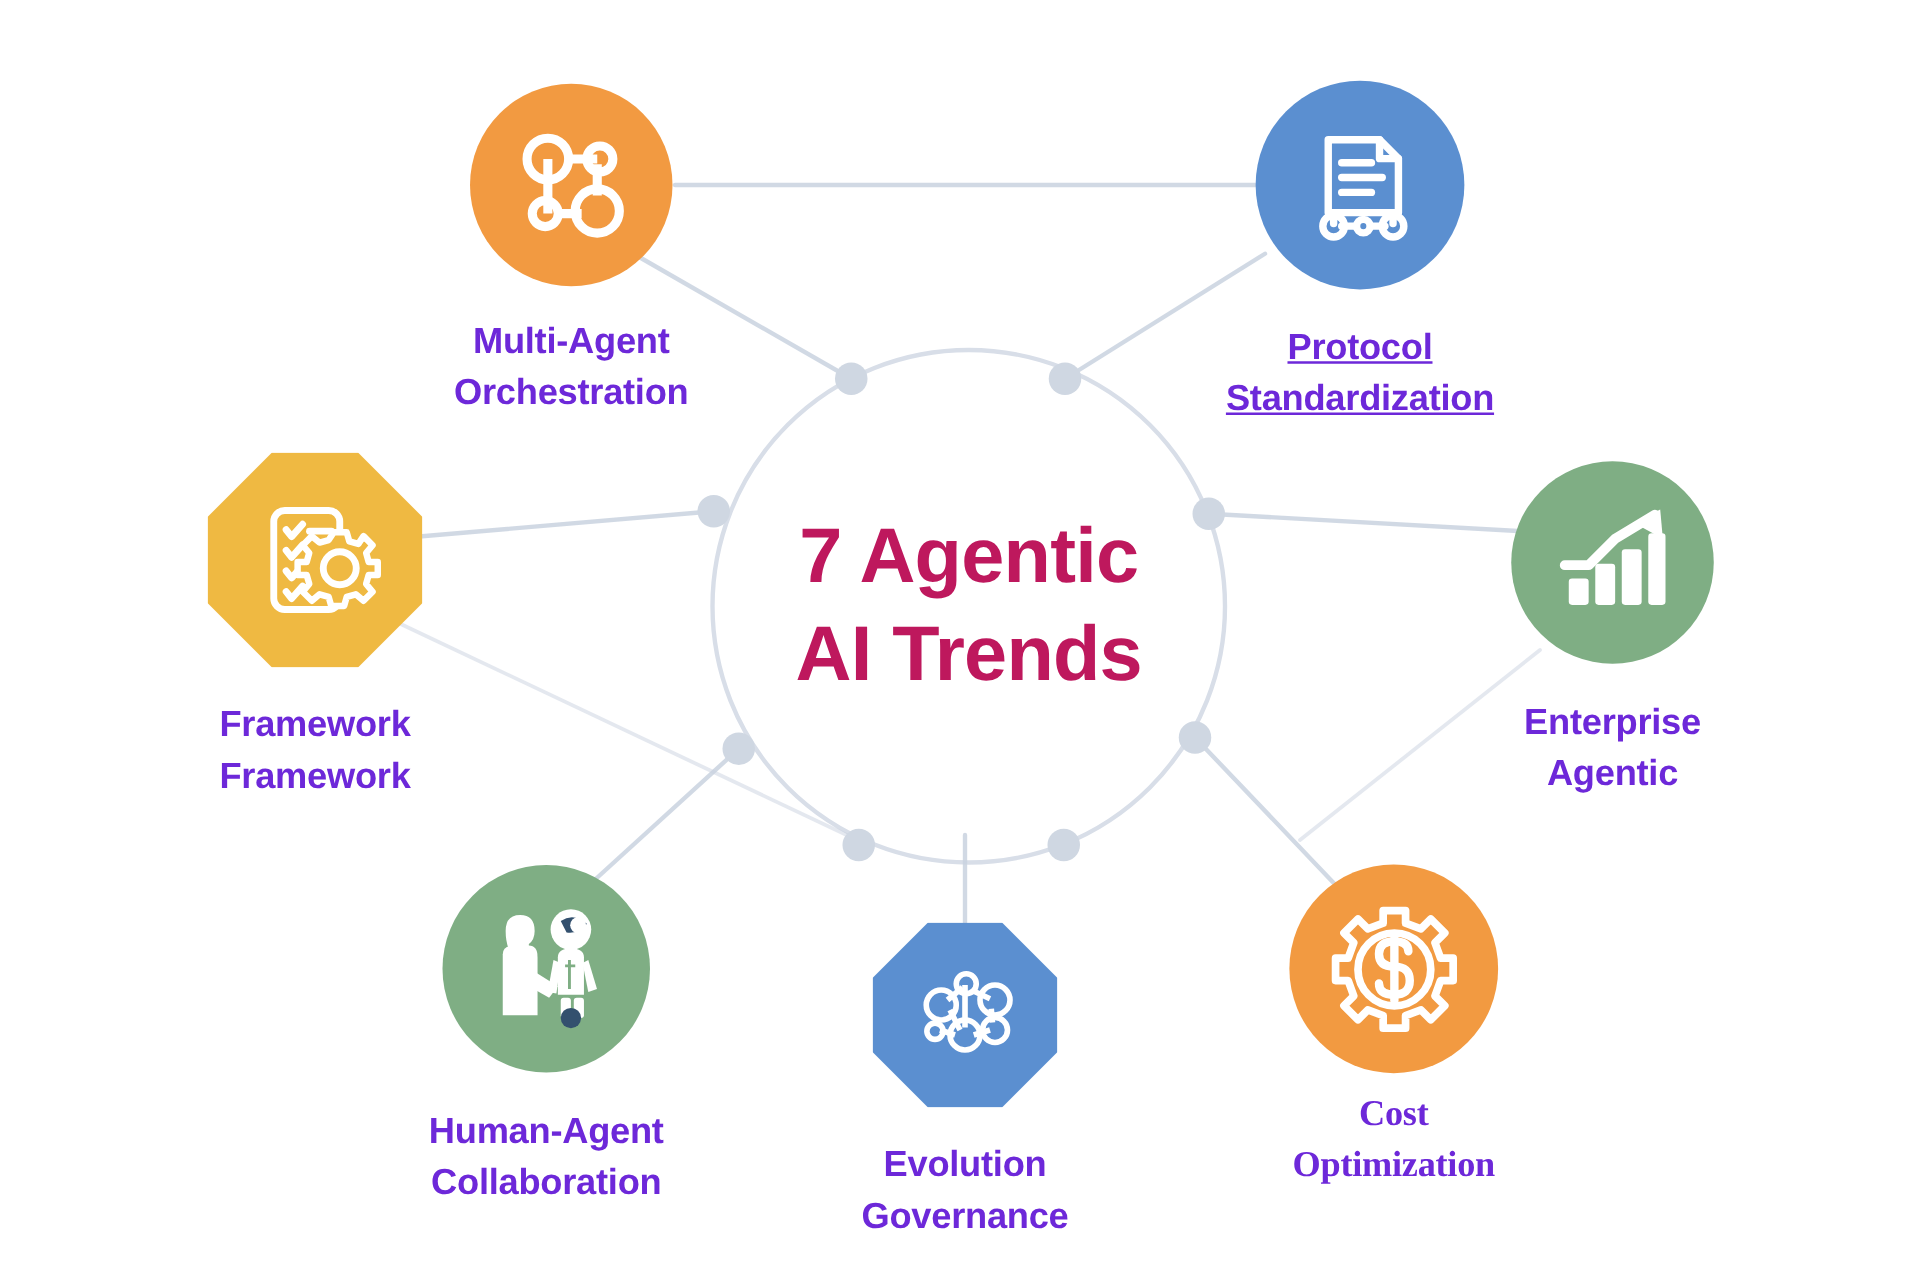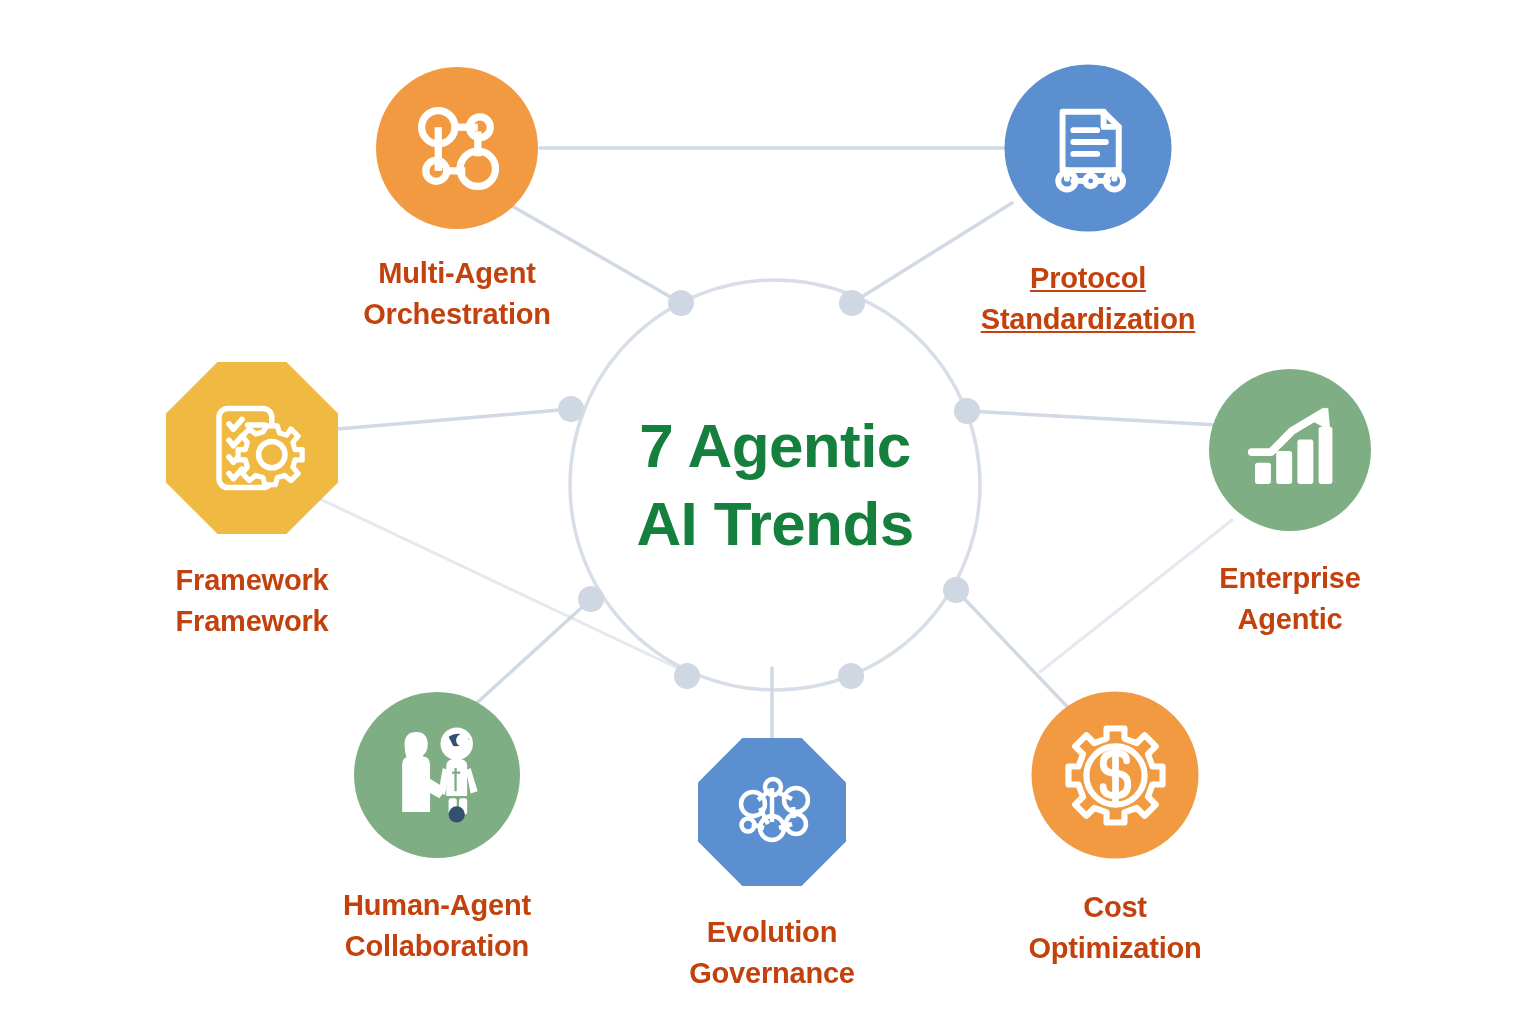--- a/index.html
+++ b/index.html
@@ -47,34 +47,34 @@
   }
   .badge.octagon {
     clip-path: polygon(30% 0%, 70% 0%, 100% 30%, 100% 70%, 70% 100%, 30% 100%, 0% 70%, 0% 30%);
   }
   .badge svg { display: block; }
   .label {
     position: absolute;
     left: 50%;
     transform: translateX(-50%);
     text-align: center;
-    color: #c2410c;
+    color: #6d28d9;
     font-weight: bold;
     font-size: 29px;
     line-height: 1.42;
     white-space: pre;
     letter-spacing: -0.2px;
   }
   #center-title {
     position: absolute;
     left: 775px;
     top: 485px;
     transform: translate(-50%, -50%);
     text-align: center;
-    color: #15803d;
+    color: #be185d;
     font-weight: bold;
     font-size: 62px;
     line-height: 1.26;
     white-space: pre;
     letter-spacing: -0.6px;
   }
 </style>
 </head>
 <body>
 
@@ -181,21 +181,21 @@
         <g stroke="#ffffff" stroke-width="5.5" fill="none" stroke-linejoin="round">
           <path d="M42 8 H58 V17 L69 21 L76 14 L86 24 L79 31 L83 42 H92 V58 H83 L79 69 L86 76 L76 86 L69 79 L58 83 V92 H42 V83 L31 79 L24 86 L14 76 L21 69 L17 58 H8 V42 H17 L21 31 L14 24 L24 14 L31 21 L42 17 Z"></path>
           <circle cx="50" cy="50" r="26"></circle>
         </g>
         <g stroke="#ffffff" stroke-width="6" fill="none" stroke-linecap="round">
           <line x1="50" y1="28" x2="50" y2="72"></line>
           <path d="M60 37 Q60 30 50 30 Q39 30 39 39 Q39 48 50 48 Q61 48 61 58 Q61 68 50 68 Q39 68 39 60"></path>
         </g>
       </svg>
     </div>
-    <div class="label" style="top:112px; width:320px;"><span>Cost</span>
+    <div class="label" style="top:96px; width:320px;font-family:Liberation Serif, serif;"><span>Cost</span>
 <span>Optimization</span></div>
   </div>
 
   <div class="node" style="left:772px; top:812px;">
     <div class="badge octagon" style="width:148px;height:148px;background:#5B8FD0;">
       <svg width="100" height="100" viewBox="0 0 100 100">
         <g stroke="#ffffff" stroke-width="4.5" fill="none">
           <line x1="36" y1="38" x2="48" y2="28"></line>
           <line x1="55" y1="30" x2="70" y2="37"></line>
           <line x1="38" y1="46" x2="46" y2="62"></line>

